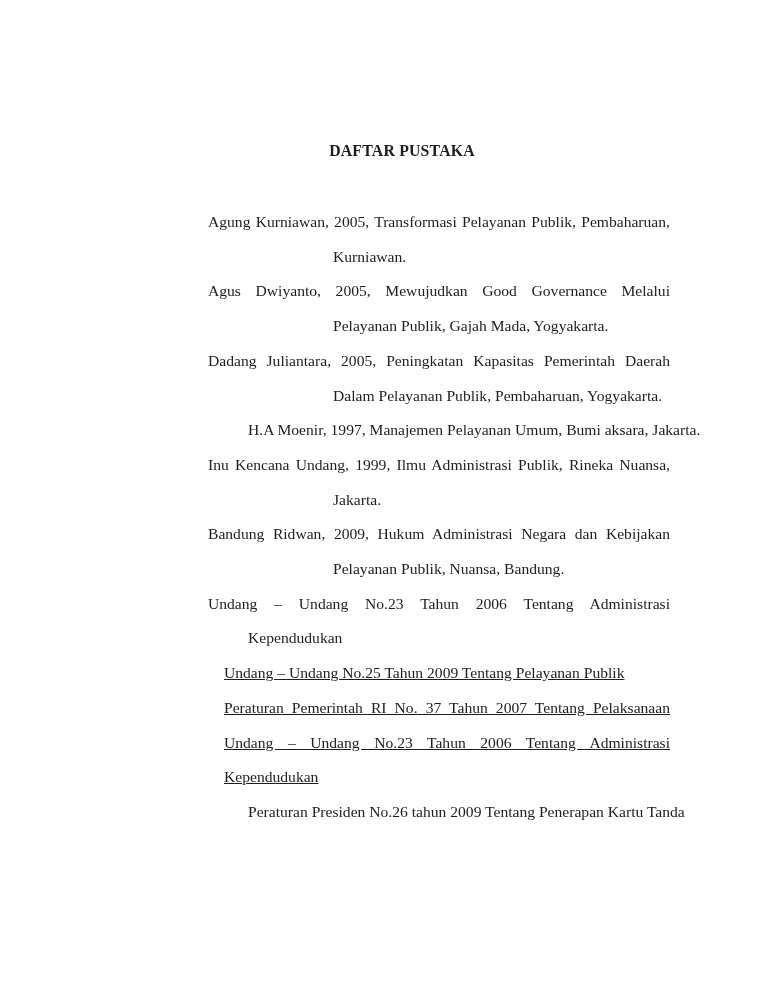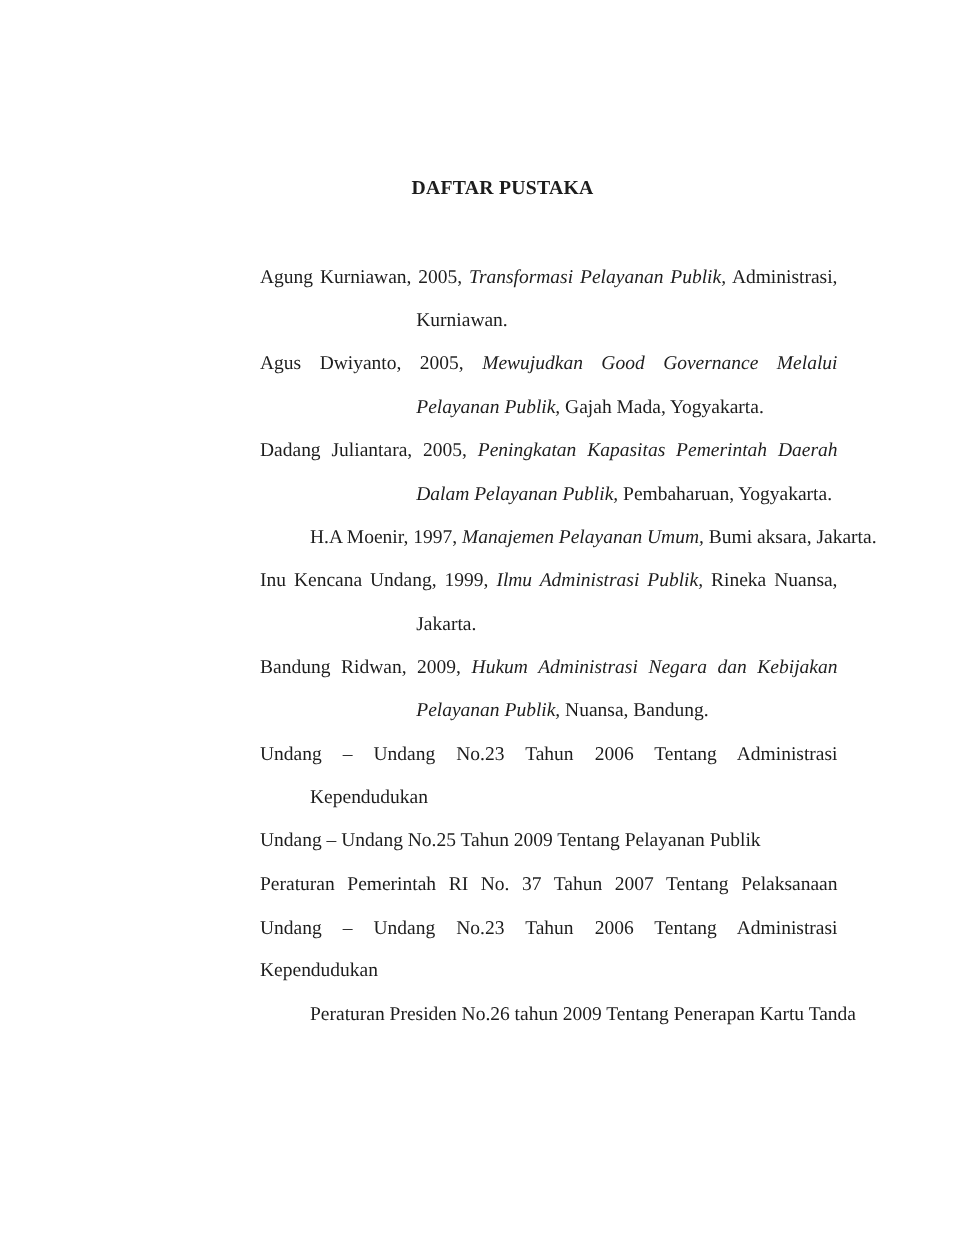--- a/index.html
+++ b/index.html
@@ -37,31 +37,31 @@
     line-height: 34.7px;
   }
   .entry { margin: 0; }
   .line { margin: 0; }
   .line.plain { white-space: nowrap; margin-left: 40px; }
   .line.justify {
     text-align: justify;
     text-align-last: justify;
   }
   .line.indent { margin-left: 125px; }
-  .line.pad { margin-left: 0; }
-  .seg-italic { font-style: italic; }
+  .line.pad { margin-left: 16px; text-decoration: underline; }
+  .seg-italic { }
 </style>
 </head>
 <body>
 
 <div class="page">
   <div class="doc-title">DAFTAR PUSTAKA</div>
   <div class="content">
       <div class="entry">
-        <div class="line justify"><span class="seg">Agung Kurniawan, 2005, </span><span class="seg seg-italic">Transformasi Pelayanan Publik,</span><span class="seg"> Administrasi,</span></div>
+        <div class="line justify"><span class="seg">Agung Kurniawan, 2005, </span><span class="seg seg-italic">Transformasi Pelayanan Publik,</span><span class="seg"> Pembaharuan,</span></div>
         <div class="line plain indent"><span class="seg">Kurniawan.</span></div>
       </div>
       <div class="entry">
         <div class="line justify"><span class="seg">Agus Dwiyanto, 2005, </span><span class="seg seg-italic">Mewujudkan Good Governance Melalui</span></div>
         <div class="line plain indent"><span class="seg seg-italic">Pelayanan Publik,</span><span class="seg"> Gajah Mada, Yogyakarta.</span></div>
       </div>
       <div class="entry">
         <div class="line justify"><span class="seg">Dadang Juliantara, 2005, </span><span class="seg seg-italic">Peningkatan Kapasitas Pemerintah Daerah</span></div>
         <div class="line plain indent"><span class="seg seg-italic">Dalam Pelayanan Publik,</span><span class="seg"> Pembaharuan, Yogyakarta.</span></div>
       </div>

